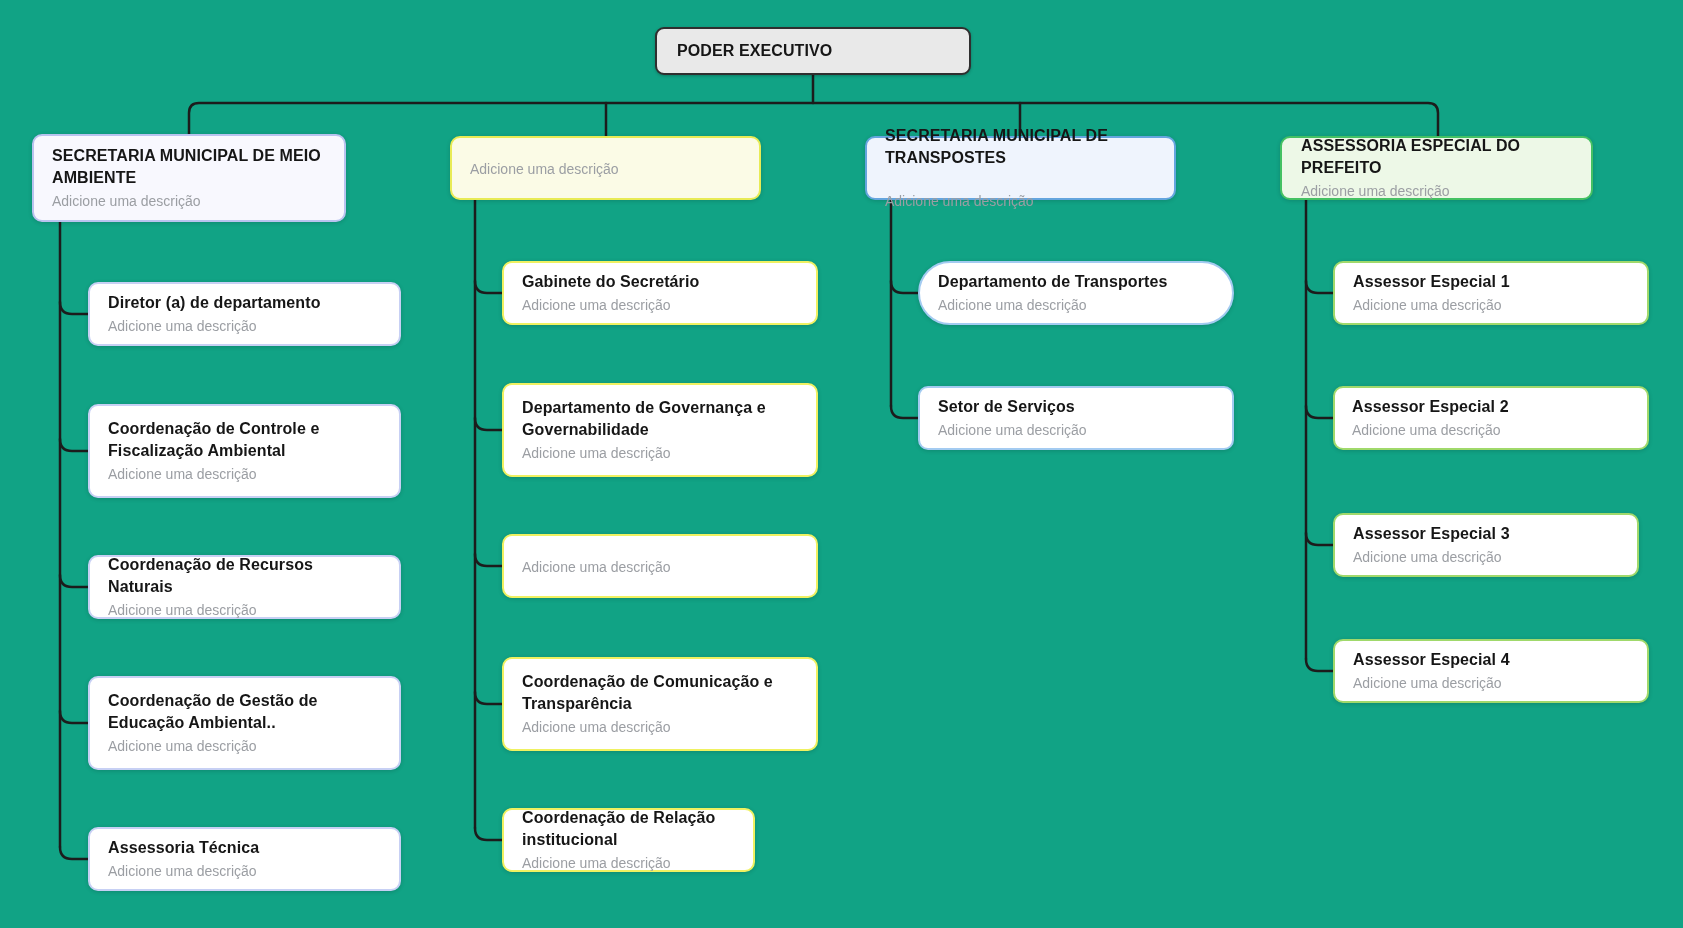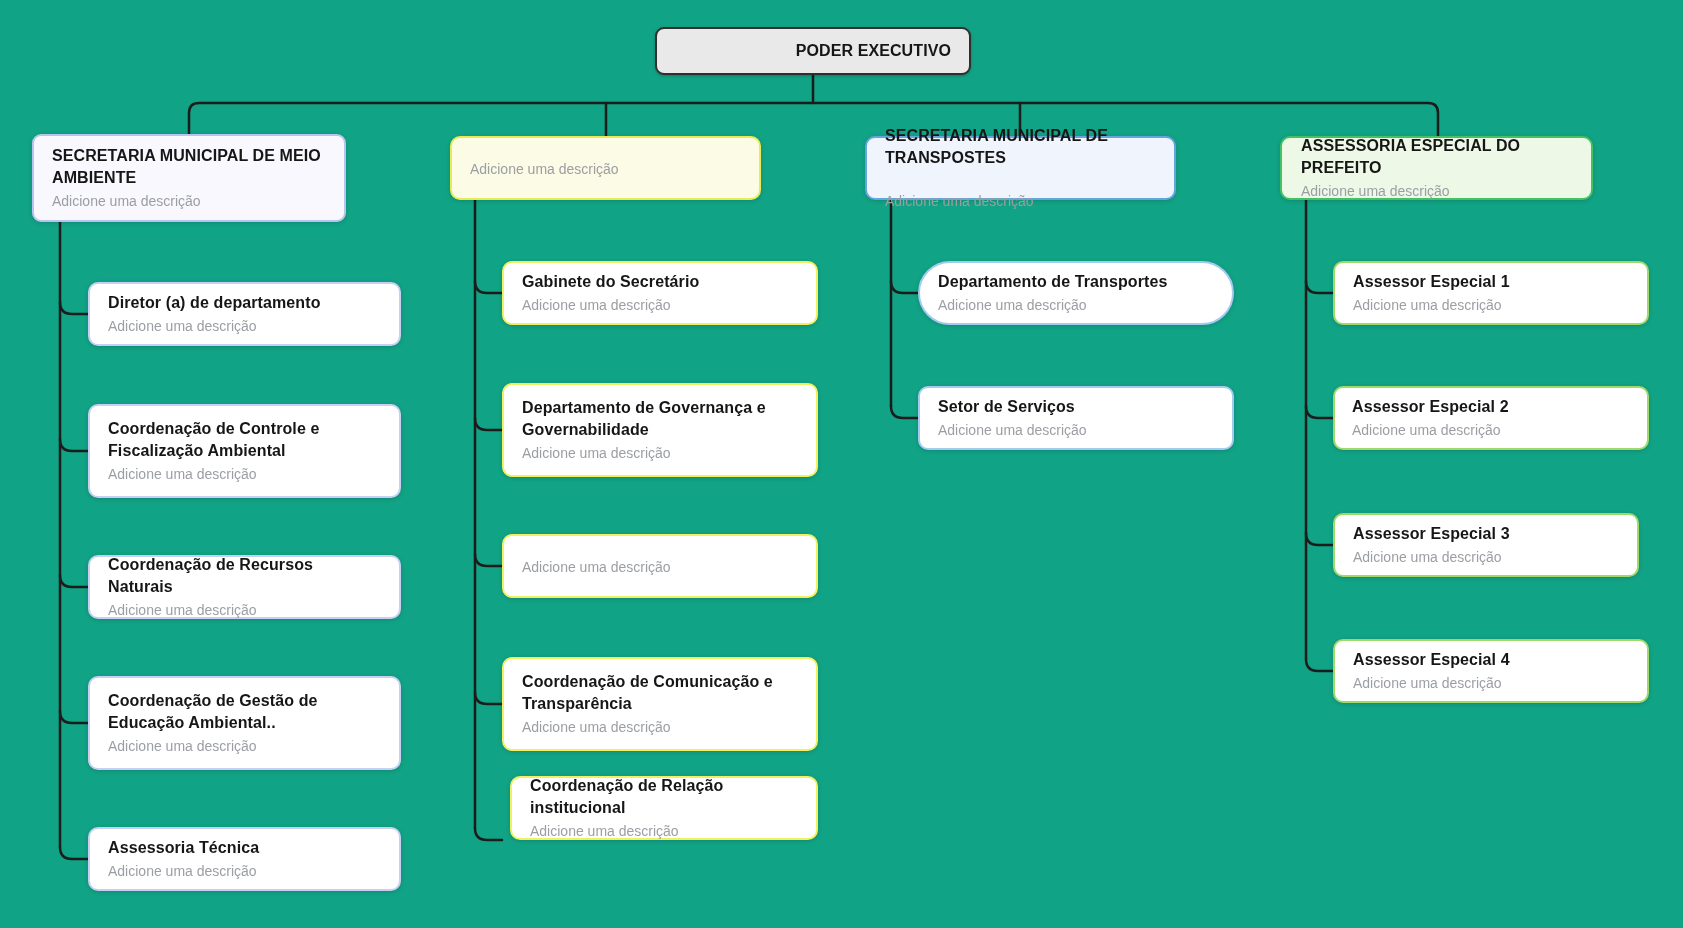--- a/index.html
+++ b/index.html
@@ -57,26 +57,26 @@
       <path d="M 891 200 V 406" fill="none" stroke="#1c1c1c" stroke-width="2.5" stroke-linecap="round"></path>
       <path d="M 891 281 Q 891 293 903 293 H 918" fill="none" stroke="#1c1c1c" stroke-width="2.5" stroke-linecap="round"></path>
       <path d="M 891 406 Q 891 418 903 418 H 918" fill="none" stroke="#1c1c1c" stroke-width="2.5" stroke-linecap="round"></path>
       <path d="M 1306 200 V 659" fill="none" stroke="#1c1c1c" stroke-width="2.5" stroke-linecap="round"></path>
       <path d="M 1306 281 Q 1306 293 1318 293 H 1333" fill="none" stroke="#1c1c1c" stroke-width="2.5" stroke-linecap="round"></path>
       <path d="M 1306 406 Q 1306 418 1318 418 H 1333" fill="none" stroke="#1c1c1c" stroke-width="2.5" stroke-linecap="round"></path>
       <path d="M 1306 533 Q 1306 545 1318 545 H 1333" fill="none" stroke="#1c1c1c" stroke-width="2.5" stroke-linecap="round"></path>
       <path d="M 1306 659 Q 1306 671 1318 671 H 1333" fill="none" stroke="#1c1c1c" stroke-width="2.5" stroke-linecap="round"></path>
     </svg>
 
-  <div class="node root-node" id="rootNode" style="left: 655px; top: 27px; width: 316px; height: 48px; background: rgb(233, 233, 233); border-color: rgb(47, 47, 47); border-radius: 9px; padding-left: 20px; align-items: flex-end;">
+  <div class="node root-node" id="rootNode" style="left: 655px; top: 27px; width: 316px; height: 48px; background: rgb(233, 233, 233); border-color: rgb(47, 47, 47); border-radius: 9px; padding-left: 20px;">
     <div class="title">PODER EXECUTIVO</div>
   </div>
 
   <div id="nodes">
-      <div class="node" style="left: 32px; top: 134px; width: 314px; height: 88px; background: rgb(248, 248, 254); border-color: rgb(185, 195, 239); border-radius: 9px;">
+      <div class="node" style="left: 32px; top: 134px; width: 314px; height: 88px; background: rgb(248, 248, 254); border-color: rgb(185, 195, 239);">
         <div class="title">SECRETARIA MUNICIPAL DE MEIO AMBIENTE</div>
         <div class="desc">Adicione uma descrição</div>
       </div>
       <div class="node" style="left: 88px; top: 282px; width: 313px; height: 64px; background: rgb(255, 255, 255); border-color: rgb(199, 208, 244);">
         <div class="title">Diretor (a) de departamento</div>
         <div class="desc">Adicione uma descrição</div>
       </div>
       <div class="node" style="left: 88px; top: 404px; width: 313px; height: 94px; background: rgb(255, 255, 255); border-color: rgb(199, 208, 244);">
         <div class="title">Coordenação de Controle e Fiscalização Ambiental</div>
         <div class="desc">Adicione uma descrição</div>
@@ -104,21 +104,21 @@
         <div class="title">Departamento de Governança e Governabilidade</div>
         <div class="desc">Adicione uma descrição</div>
       </div>
       <div class="node" style="left: 502px; top: 534px; width: 316px; height: 64px; background: rgb(255, 255, 255); border-color: rgb(239, 241, 97);">
         <div class="desc">Adicione uma descrição</div>
       </div>
       <div class="node" style="left: 502px; top: 657px; width: 316px; height: 94px; background: rgb(255, 255, 255); border-color: rgb(239, 241, 97);">
         <div class="title">Coordenação de Comunicação e Transparência</div>
         <div class="desc">Adicione uma descrição</div>
       </div>
-      <div class="node" style="left: 502px; top: 776px; width: 308px; height: 64px; background: rgb(255, 255, 255); border-color: rgb(239, 241, 97); margin-left: 8px;">
+      <div class="node" style="left: 502px; top: 808px; width: 253px; height: 64px; background: rgb(255, 255, 255); border-color: rgb(239, 241, 97);">
         <div class="title">Coordenação de Relação institucional</div>
         <div class="desc">Adicione uma descrição</div>
       </div>
       <div class="node" style="left: 865px; top: 136px; width: 311px; height: 64px; background: rgb(239, 244, 253); border-color: rgb(100, 165, 222); gap: 20px;">
         <div class="title">SECRETARIA MUNICIPAL DE TRANSPOSTES</div>
         <div class="desc">Adicione uma descrição</div>
       </div>
       <div class="node" style="left: 918px; top: 261px; width: 316px; height: 64px; background: rgb(255, 255, 255); border-color: rgb(163, 203, 241); border-radius: 32px;">
         <div class="title">Departamento de Transportes</div>
         <div class="desc">Adicione uma descrição</div>

